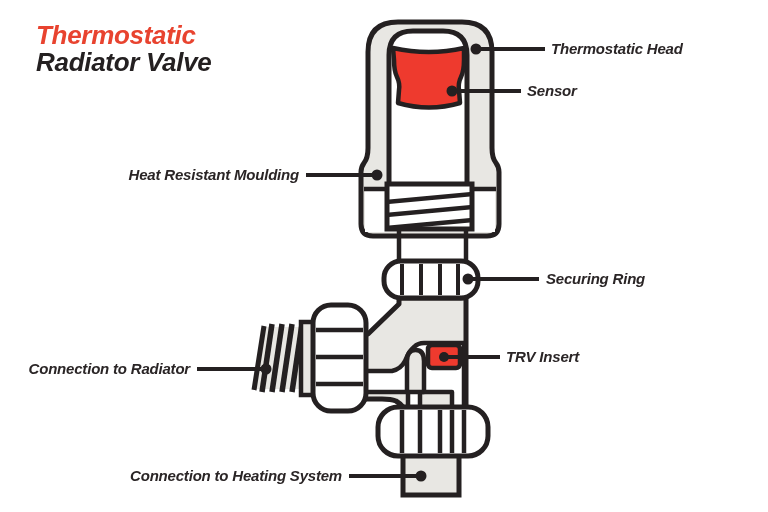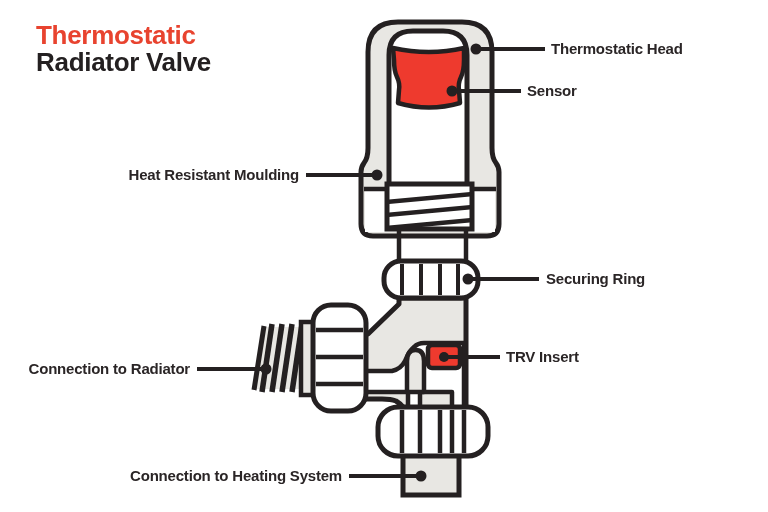--- a/index.html
+++ b/index.html
@@ -2,20 +2,21 @@
 <html><head>
 <meta charset="utf-8">
 <style>
   html,body{margin:0;padding:0;background:#ffffff;}
   .stage{
     position:relative;
     width:768px;height:512px;
     background:#ffffff;
     overflow:hidden;
     font-family:"Liberation Sans", sans-serif;
+    font-style:italic;
   }
   svg text{
     font-family:"Liberation Sans", sans-serif;
     font-weight:bold;
   }
   .title-line1{font-size:26px;letter-spacing:-0.3px;}
   .title-line2{font-size:26px;letter-spacing:-0.3px;}
   .callout{font-size:15px;letter-spacing:-0.2px;}
 </style>
 </head>

